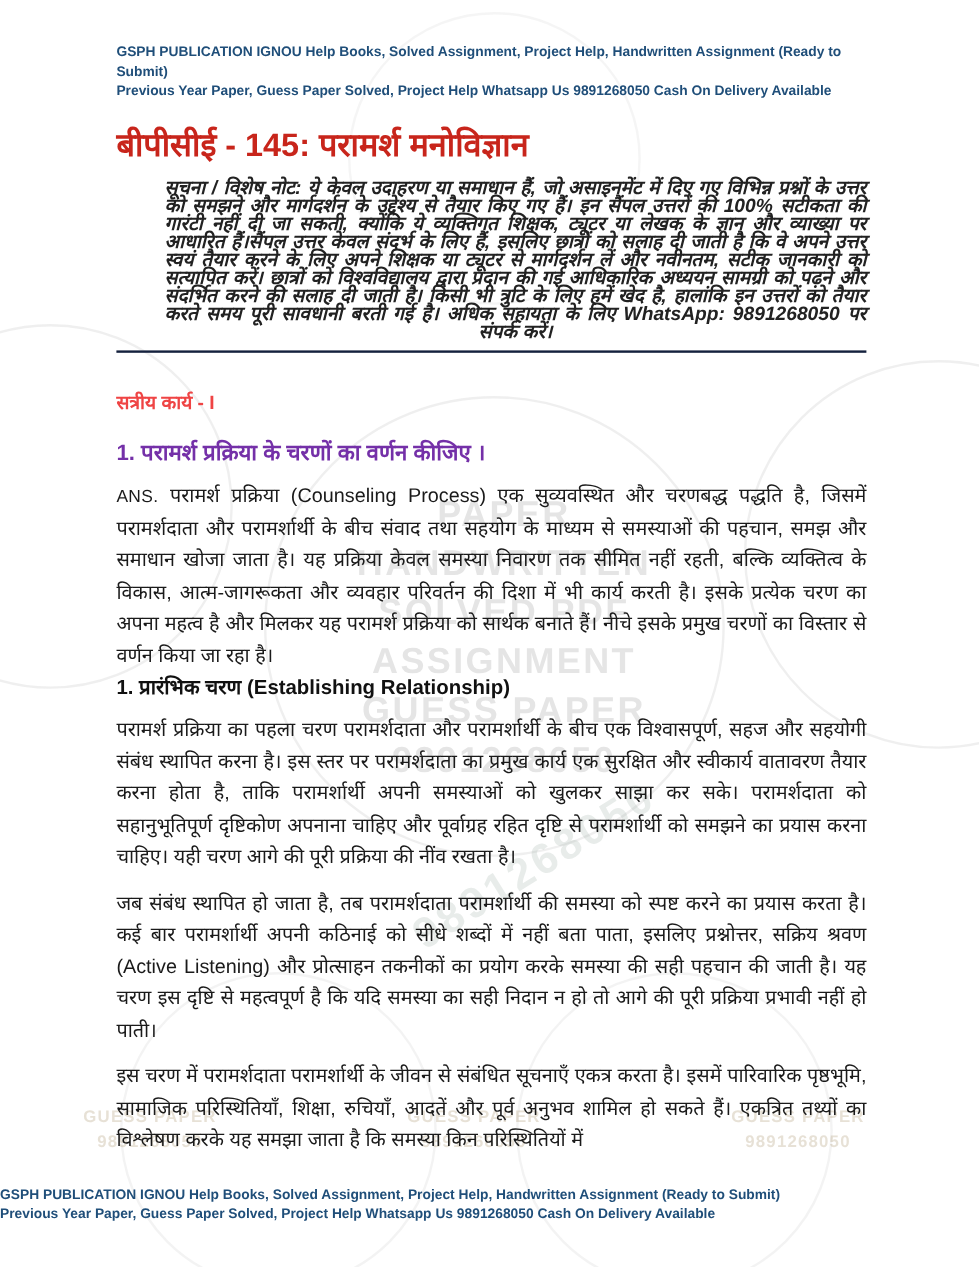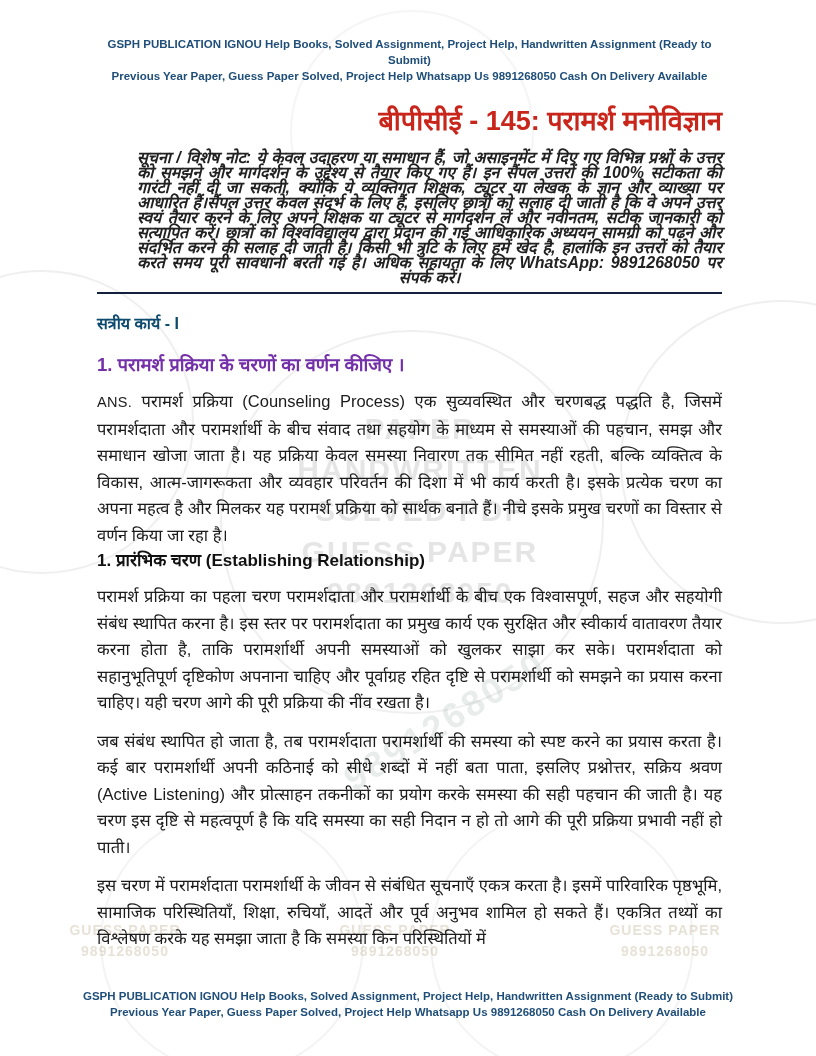--- a/index.html
+++ b/index.html
@@ -11,33 +11,32 @@
     overflow:hidden;
     font-family:"Liberation Sans","DejaVu Sans",sans-serif;
     color:#1a1a1a;
   }
   .content{
     position:relative;z-index:2;
     padding:36px 94px 0 97px;
   }
   
   .band{
-    text-align:center;
     color:#1f4e79;
     font-weight:bold;
     font-size:11.5px;
     line-height:16px;
   }
   .footer-band{
     position:absolute;left:0;right:0;bottom:36px;z-index:2;
   }
   
   .doc-title{
     margin-top:20px;
-    text-align:right;
+    text-align:left;
     color:#c8251b;
     font-weight:bold;
     font-size:27px;
     line-height:34px;
   }
   
   .notice{
     margin-top:12px;
     font-size:16px;
     line-height:15px;
@@ -47,22 +46,22 @@
     text-align:justify;
     text-align-last:center;
     margin-left:40px;
   }
   .separator{
     margin-top:7px;
     border-bottom:2.5px solid #14213d;
   }
   
   .assignment-label{
-    margin-top:18px;
-    color:#0c4a6e;
+    margin-top:30px;
+    color:#ef4444;
     font-weight:bold;
     font-size:16px;
   }
   .question{
     margin-top:17px;
     color:#7430a8;
     font-weight:bold;
     font-size:18.5px;
   }
   
@@ -128,20 +127,21 @@
     <div class="wm-ring" style="left:220px;top:330px;width:380px;height:380px;"></div>
     <div class="wm-ring" style="left:-110px;top:270px;width:300px;height:300px;"></div>
     <div class="wm-ring" style="left:620px;top:300px;width:320px;height:320px;"></div>
     <div class="wm-ring" style="left:290px;top:10px;width:240px;height:240px;border-color:rgba(140,140,140,.09);"></div>
     <div class="wm-ring" style="left:100px;top:810px;width:260px;height:260px;border-color:rgba(140,140,140,.10);"></div>
     <div class="wm-ring" style="left:430px;top:810px;width:260px;height:260px;border-color:rgba(140,140,140,.10);"></div>
     <div class="wm-stack center">
       <div>PAPER</div>
       <div>HANDWRITTEN</div>
       <div>SOLVED PDF</div>
+      <div>ASSIGNMENT</div>
       <div>GUESS PAPER</div>
       <div>9891268050</div>
     </div>
     <div class="wm-diag">9891268050</div>
     <div class="wm-small" style="left:40px;top:920px;">
       <div>GUESS PAPER</div>
       <div>9891268050</div>
     </div>
     <div class="wm-small" style="left:310px;top:920px;">
       <div>GUESS PAPER</div>

